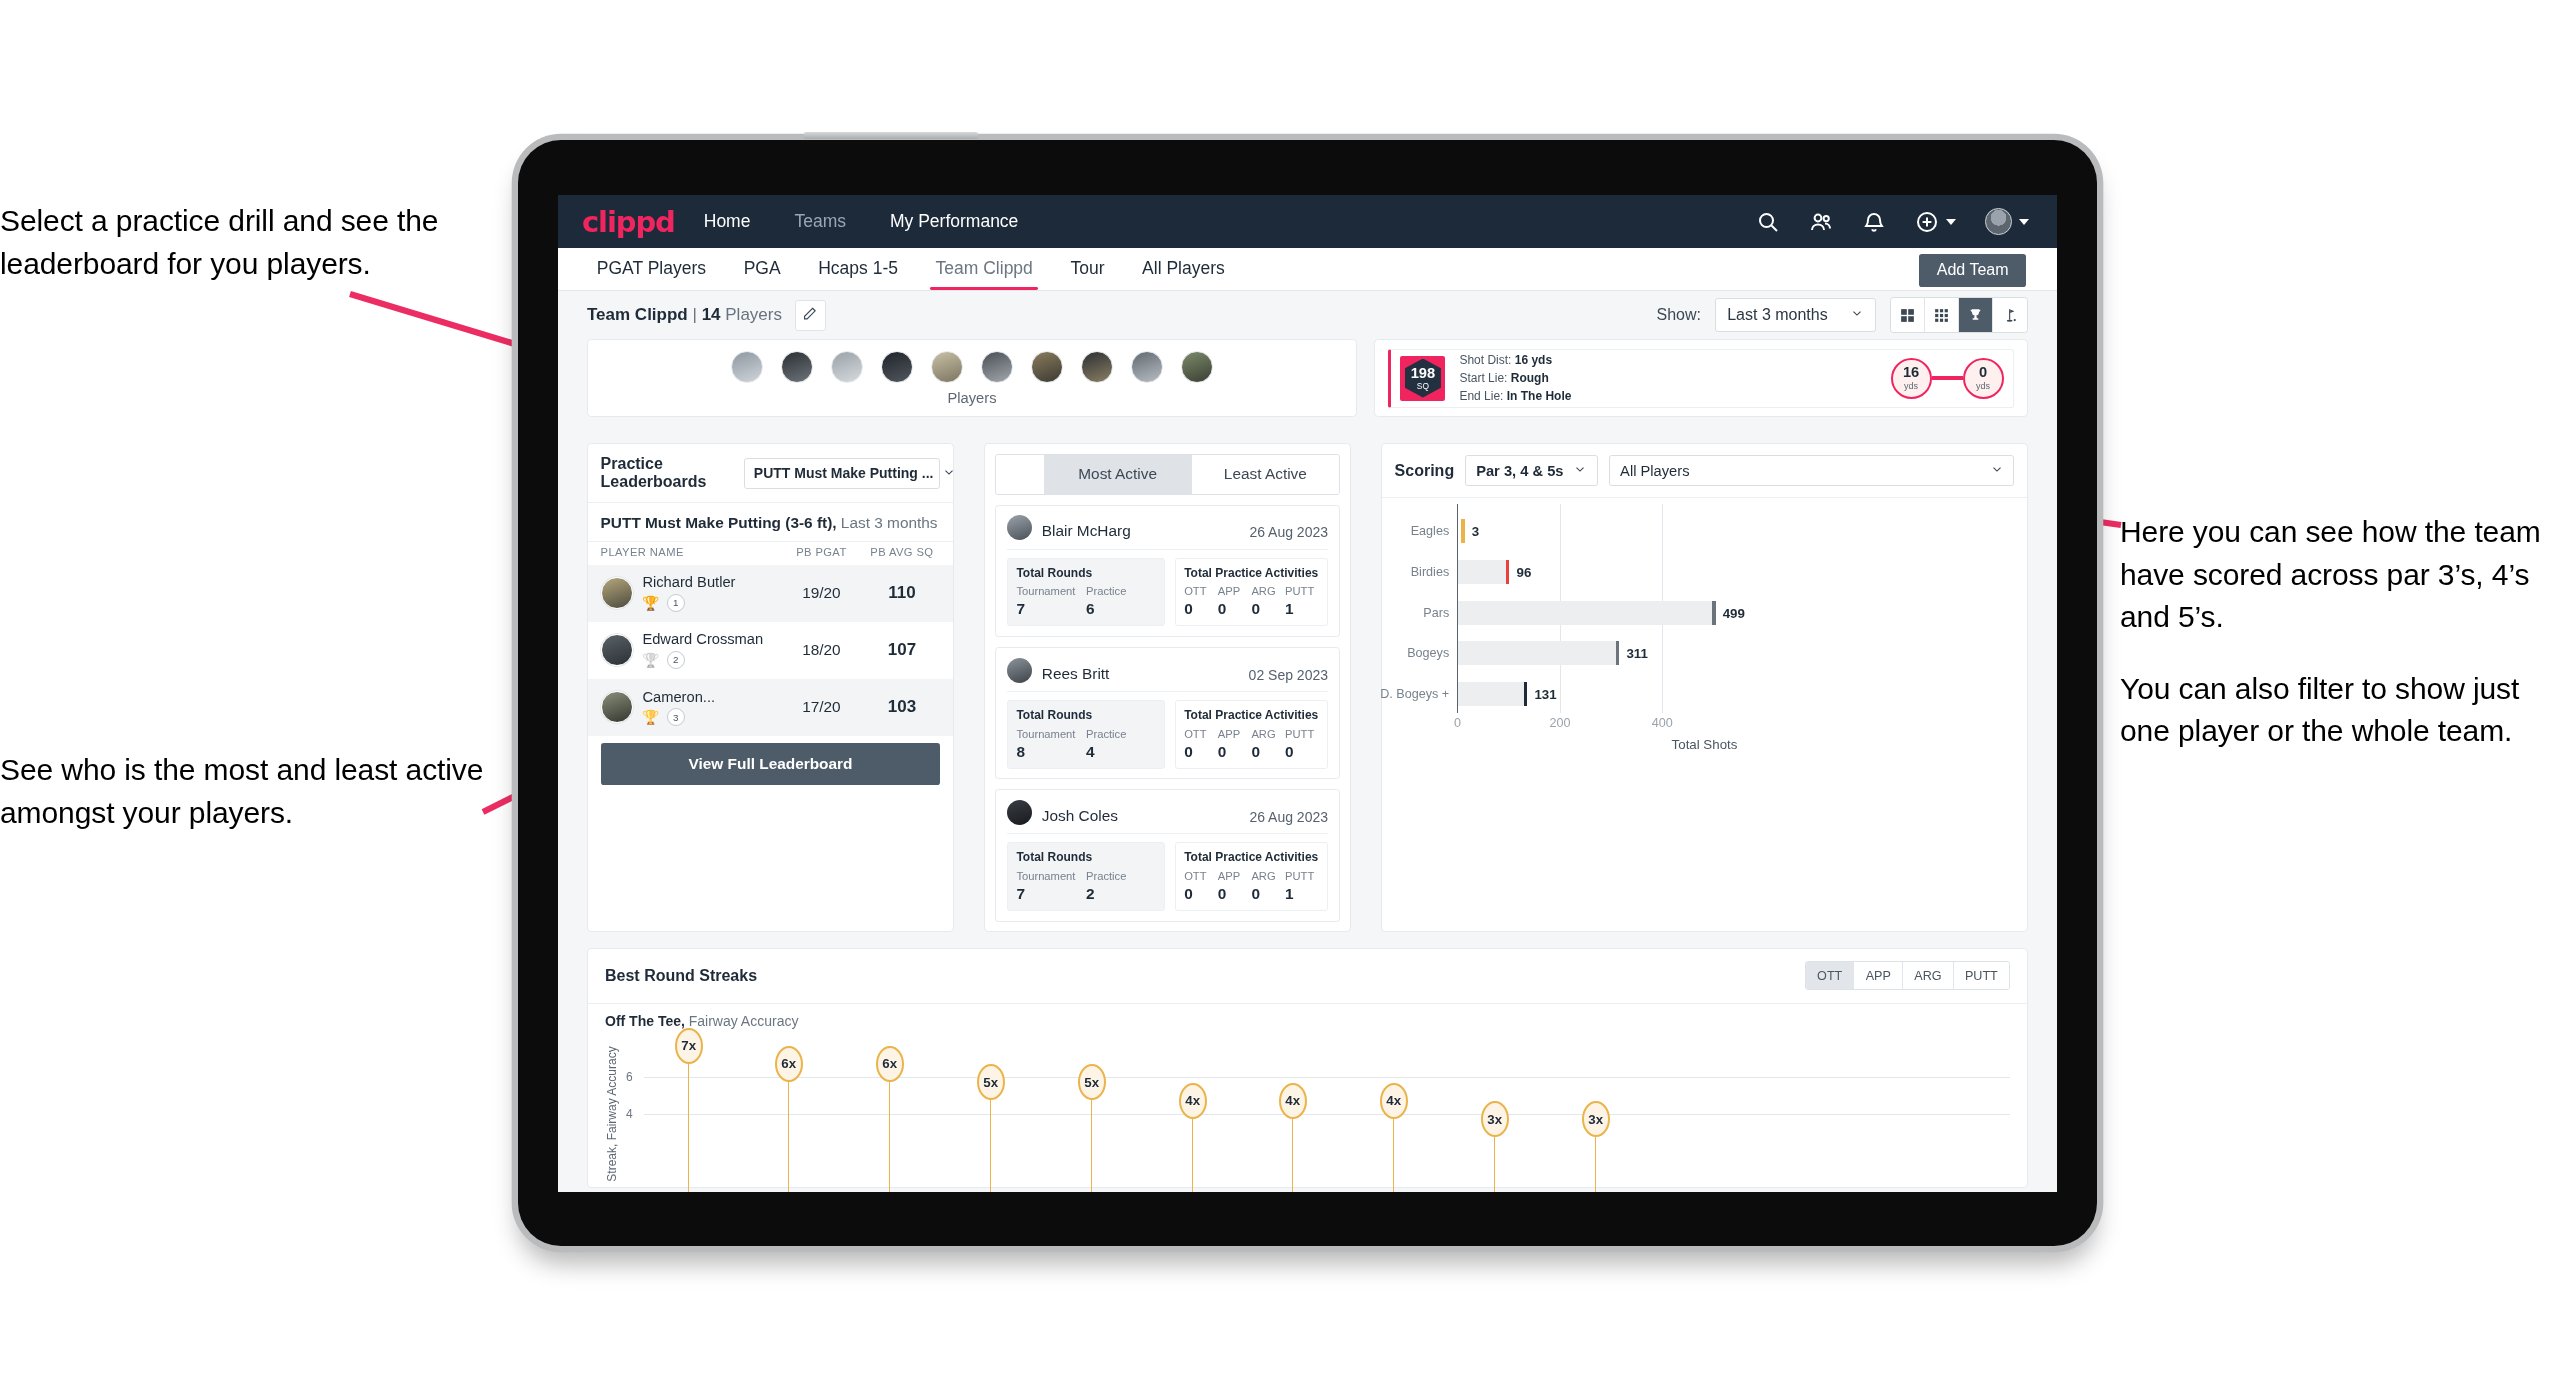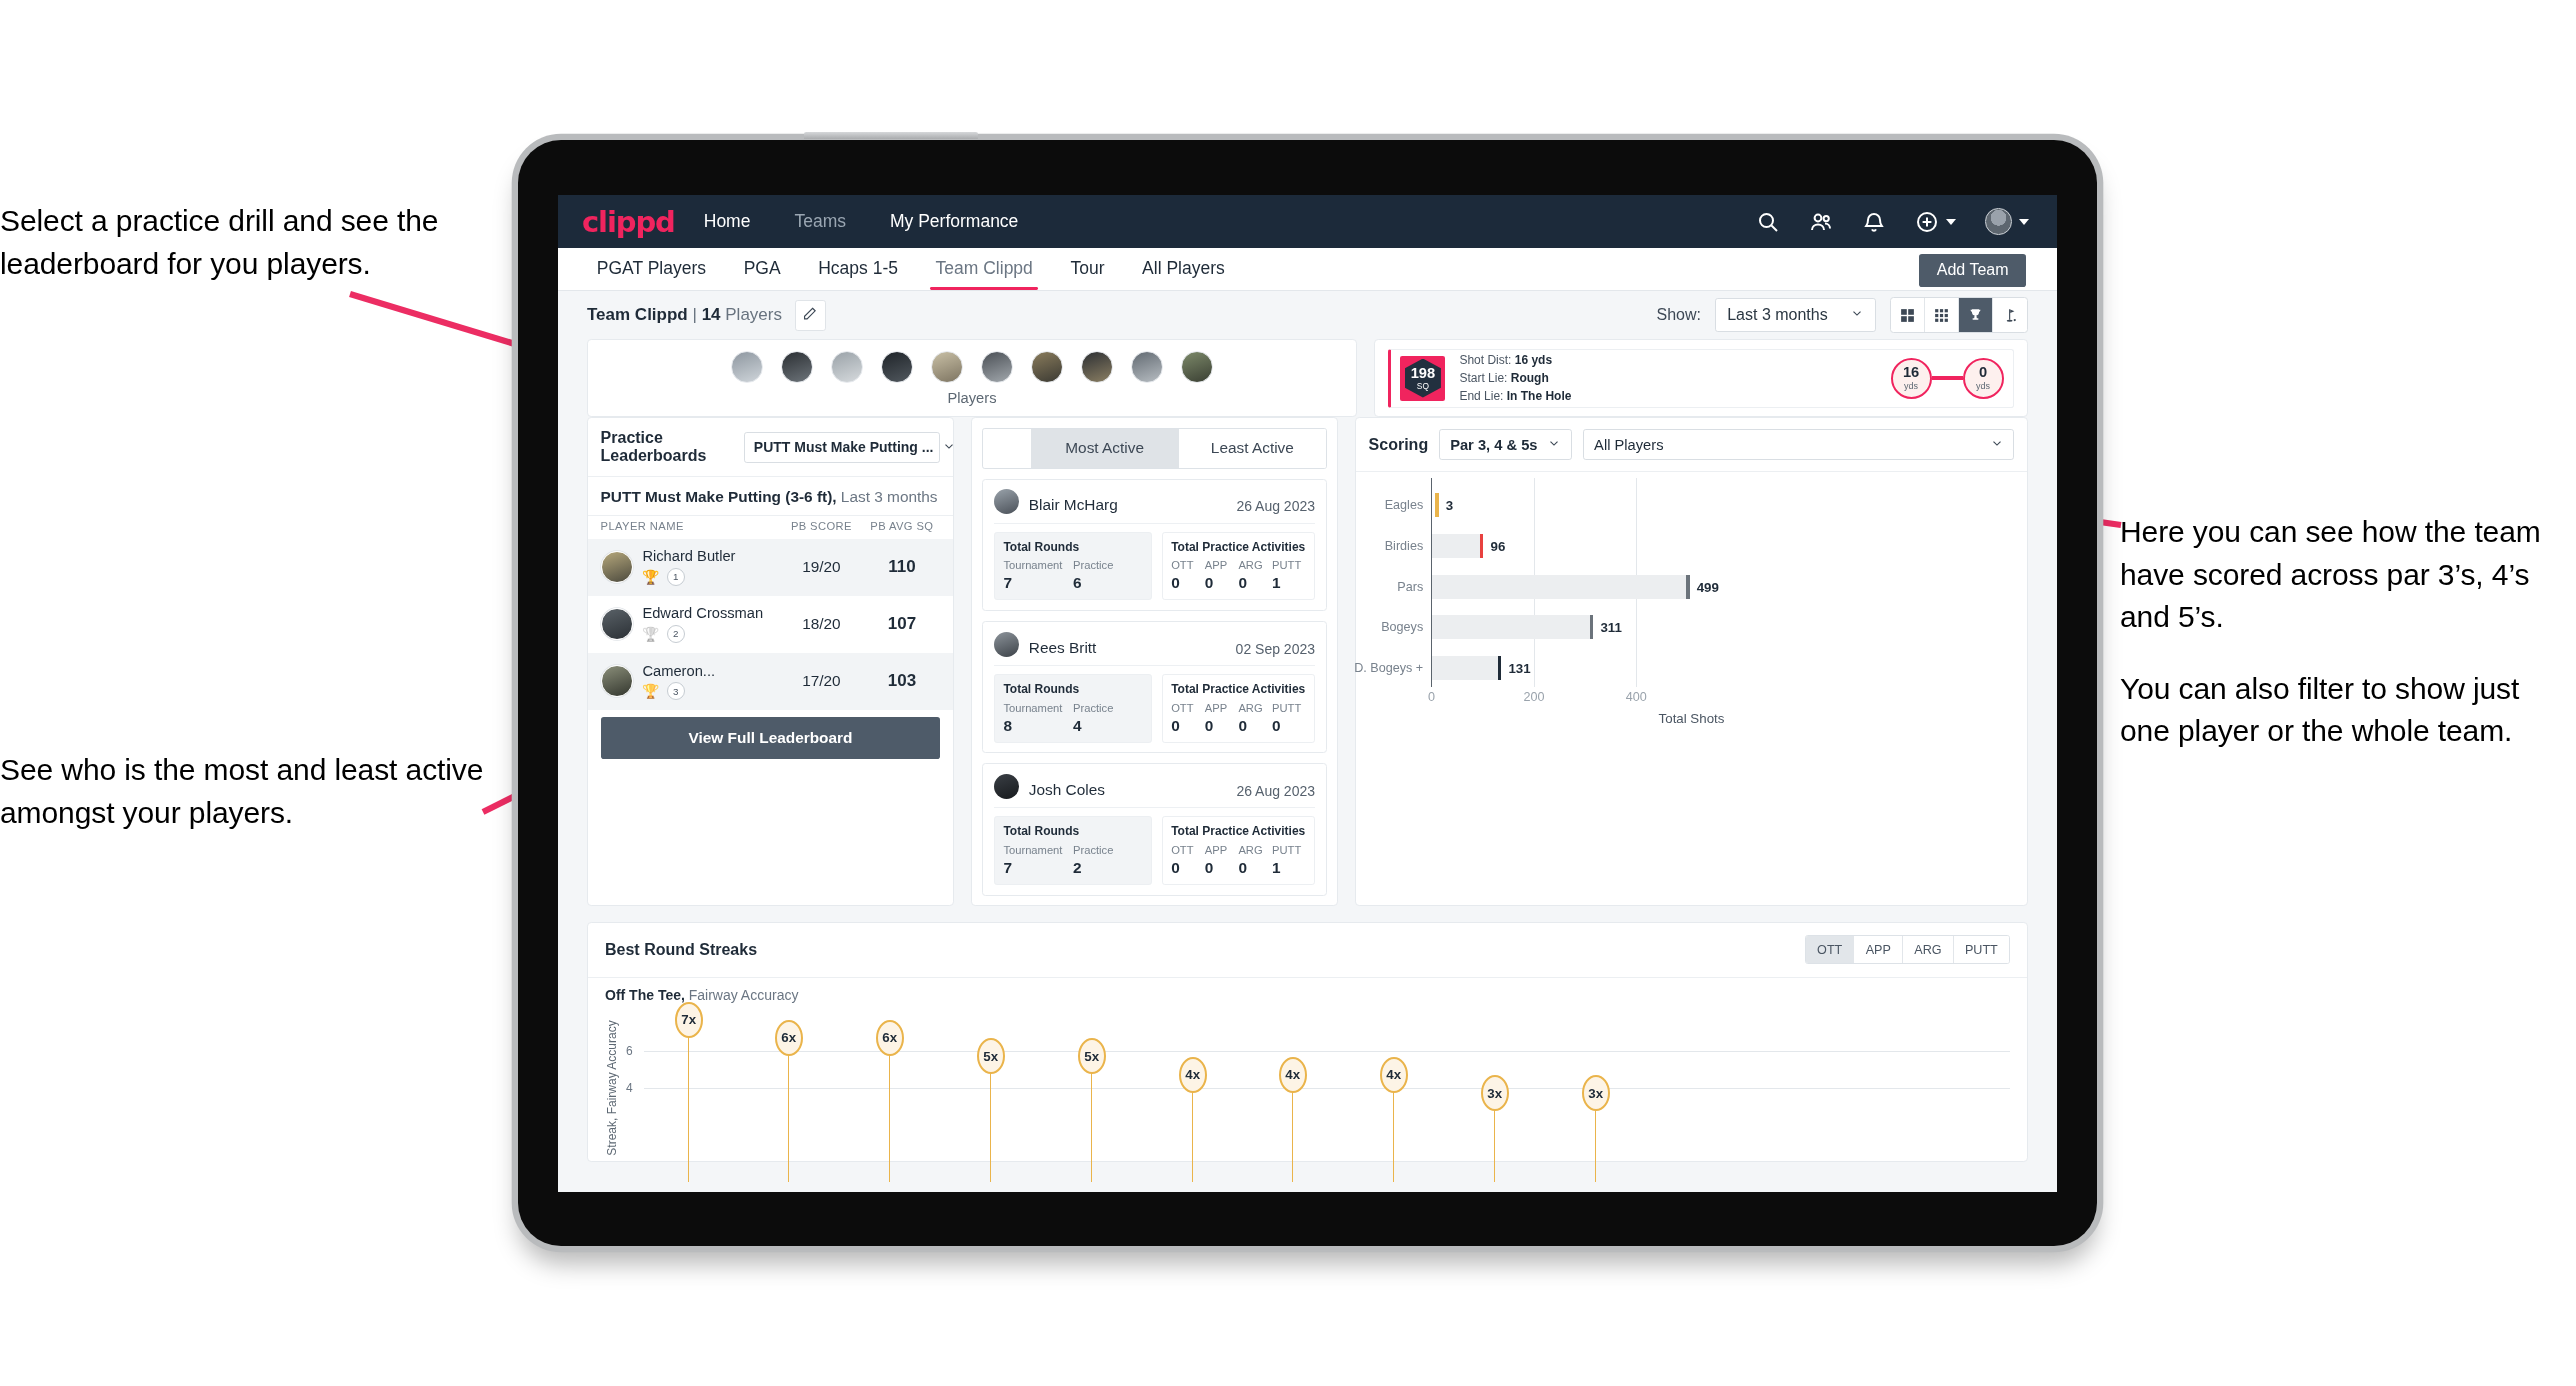--- a/index.html
+++ b/index.html
@@ -151,21 +151,21 @@
   .bell {
     width: 41px; height: 41px; border-radius: 50%;
     border: 2.1px solid #f0245e; background: #fdf0ee;
     display:flex; flex-direction:column; align-items:center; justify-content:center; line-height:1;
   }
   .bell .v { font-size: 14.7px; font-weight: 700; color:#1f2b38; }
   .bell .u { font-size: 9px; color:#5d6873; margin-top:1.4px; }
   .bar-link { width: 31px; height: 4.2px; background: #f0245e; }
 
   
-  .panels { display: flex; gap: 17px; margin-top: 0; }
+  .panels { display: flex; gap: 30px; margin-top: 26px; }
   .panel { background:#fff; border:0.7px solid #e6eaee; border-radius:4.2px; }
   .p-lead { flex: 0 0 367px; }
   .p-act  { flex: 0 0 367px; padding: 9.8px; }
   .p-score{ flex: 1; }
 
   .lead-head { display:flex; align-items:center; padding: 11.2px 12.6px; gap: 9.8px; }
   .lead-title { font-size: 16px; font-weight: 700; color:#1f2b38; }
   .drill-sel {
     margin-left:auto; border:0.7px solid #d9dee3; border-radius:2.8px; height:31px;
     display:flex; align-items:center; gap:8.4px; padding: 0 8.4px; font-size:14px; color:#1f2b38;
@@ -470,21 +470,21 @@
                 </span>
               </div>
             </div>
             <div class="hr"></div>
             <div class="lead-sub">
               <b>PUTT Must Make Putting (3-6 ft),</b><span> Last 3 months</span>
             </div>
             <div class="hr"></div>
             <div class="lead-cols">
               <div class="c1">PLAYER NAME</div>
-              <div class="c2">PB SCORE</div>
+              <div class="c2">PB PGAT</div>
               <div class="c3">PB AVG SQ</div>
             </div>
 
             <div class="lrow alt">
               <div class="c1">
                 <div class="lav" style="background:linear-gradient(160deg,#b6a87c,#4c4a3e)"></div>
                 <div>
                   <div class="lname">Richard Butler</div>
                   <div class="lmeta">
                     <span class="trophy">🏆</span>

